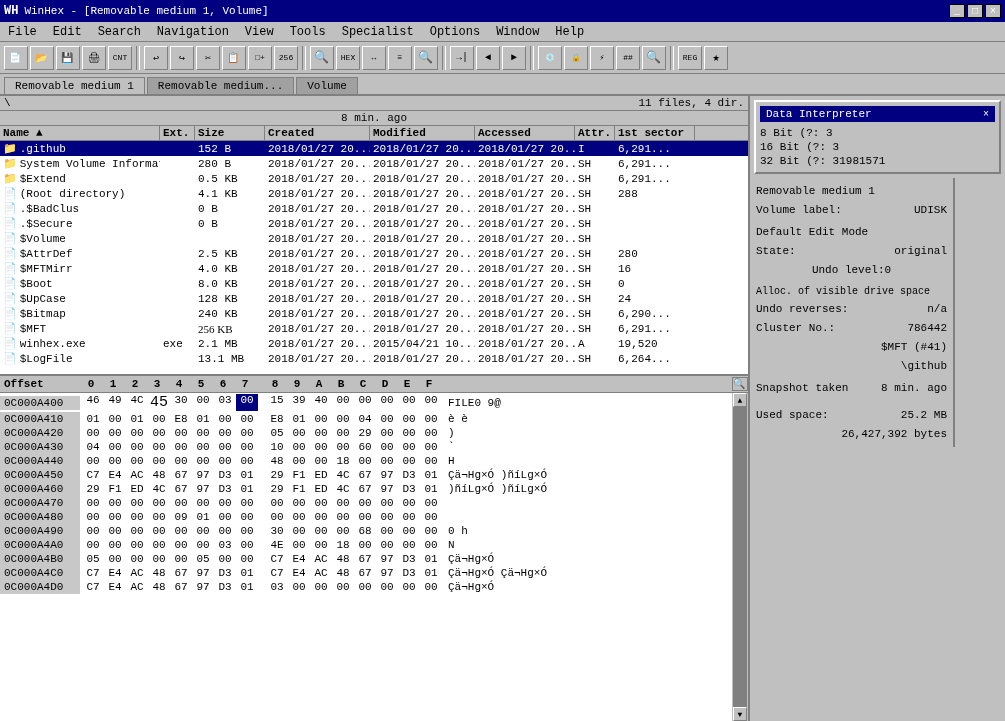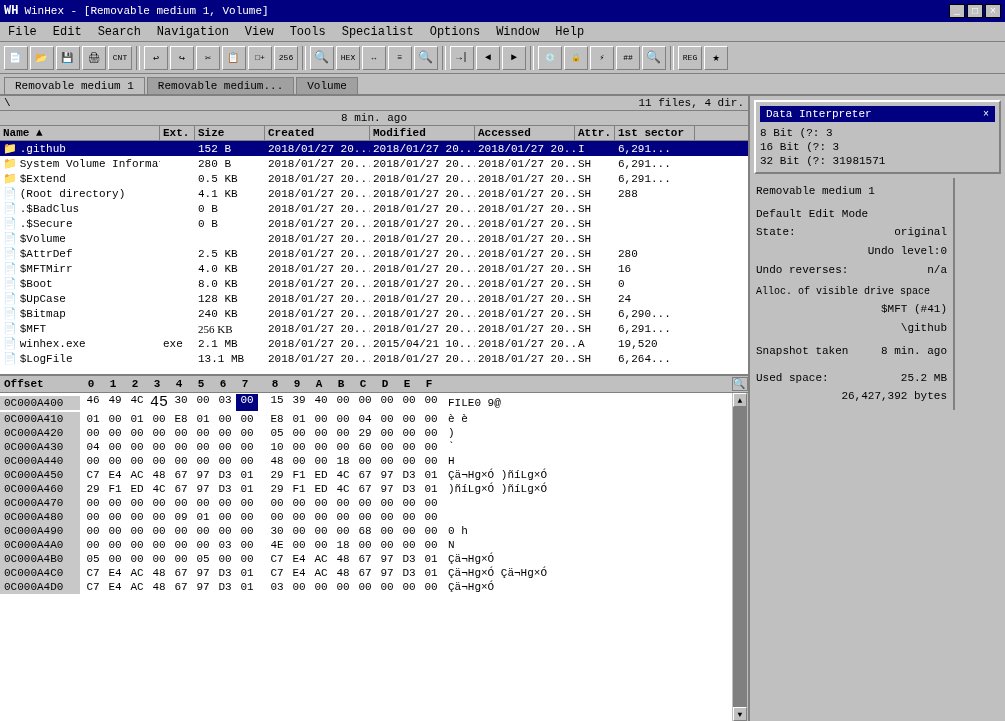--- a/index.html
+++ b/index.html
@@ -687,34 +687,42 @@
           <span>Data Interpreter</span>
           <span class="di-close">×</span>
         </div>
         <div class="di-row">  8 Bit (?: 3</div>
         <div class="di-row"> 16 Bit (?: 3</div>
         <div class="di-row"> 32 Bit (?: 31981571</div>
       </div>
 
       <div id="left-info" style="padding:4px 6px; font-size:11px; line-height:1.7;">
         <div>Removable medium 1</div>
+        <div style="display:flex; justify-content:space-between;">
+          <span>Volume label:</span>
+          <span>UDISK</span>
+        </div>
         <div style="margin-top:4px;">Default Edit Mode</div>
         <div style="display:flex; justify-content:space-between;">
           <span>State:</span>
           <span>original</span>
         </div>
-        <div style="display:flex; justify-content:flex-end;">
+        <div style="display:flex; justify-content:center;">
           <span>Undo level:</span>
           <span>0</span>
         </div>
+        <div style="margin-top:4px; font-size:10px;">Alloc. of visible drive space</div>
         <div style="display:flex; justify-content:space-between;">
           <span>Undo reverses:</span>
           <span>n/a</span>
         </div>
-        <div style="margin-top:4px; font-size:10px;">Alloc. of visible drive space</div>
+        <div style="display:flex; justify-content:space-between;">
+          <span>Cluster No.:</span>
+          <span>786442</span>
+        </div>
         <div style="text-align:right;">$MFT (#41)</div>
         <div style="text-align:right;">\github</div>
         <div style="margin-top:4px; display:flex; justify-content:space-between;">
           <span>Snapshot taken</span>
           <span>8 min. ago</span>
         </div>
         <div style="margin-top:8px; display:flex; justify-content:space-between;">
           <span>Used space:</span>
           <span>25.2 MB</span>
         </div>

